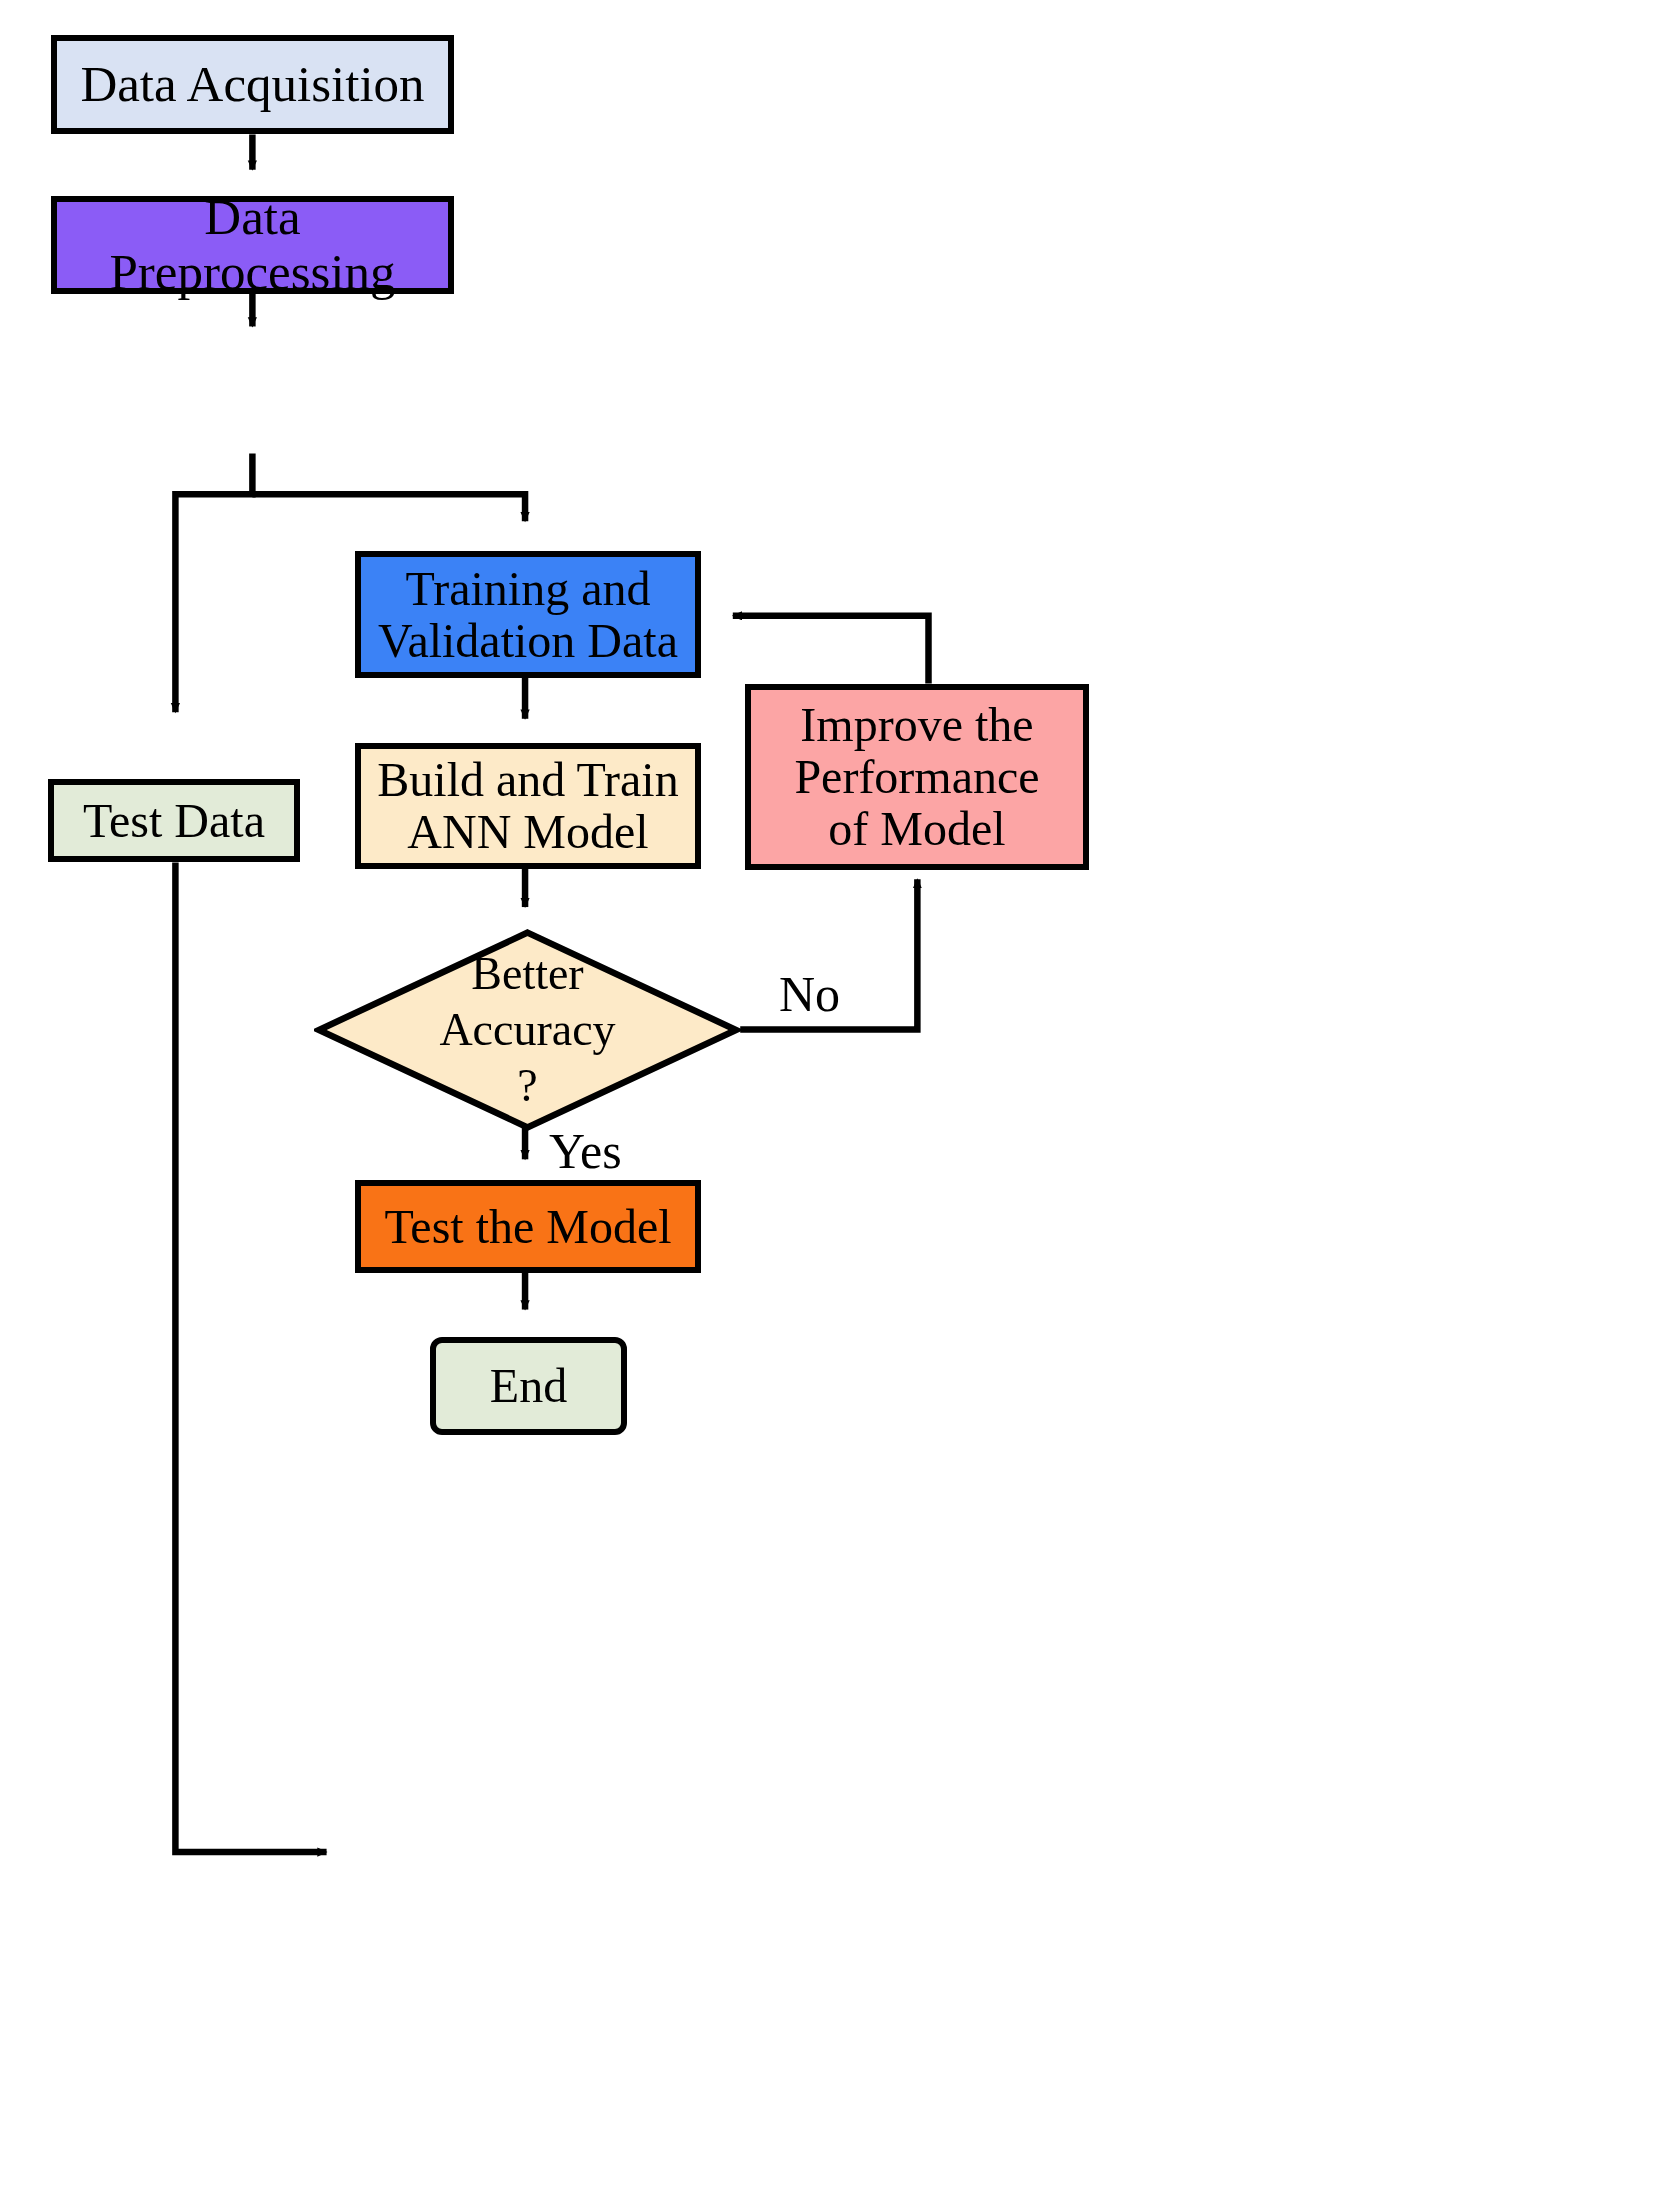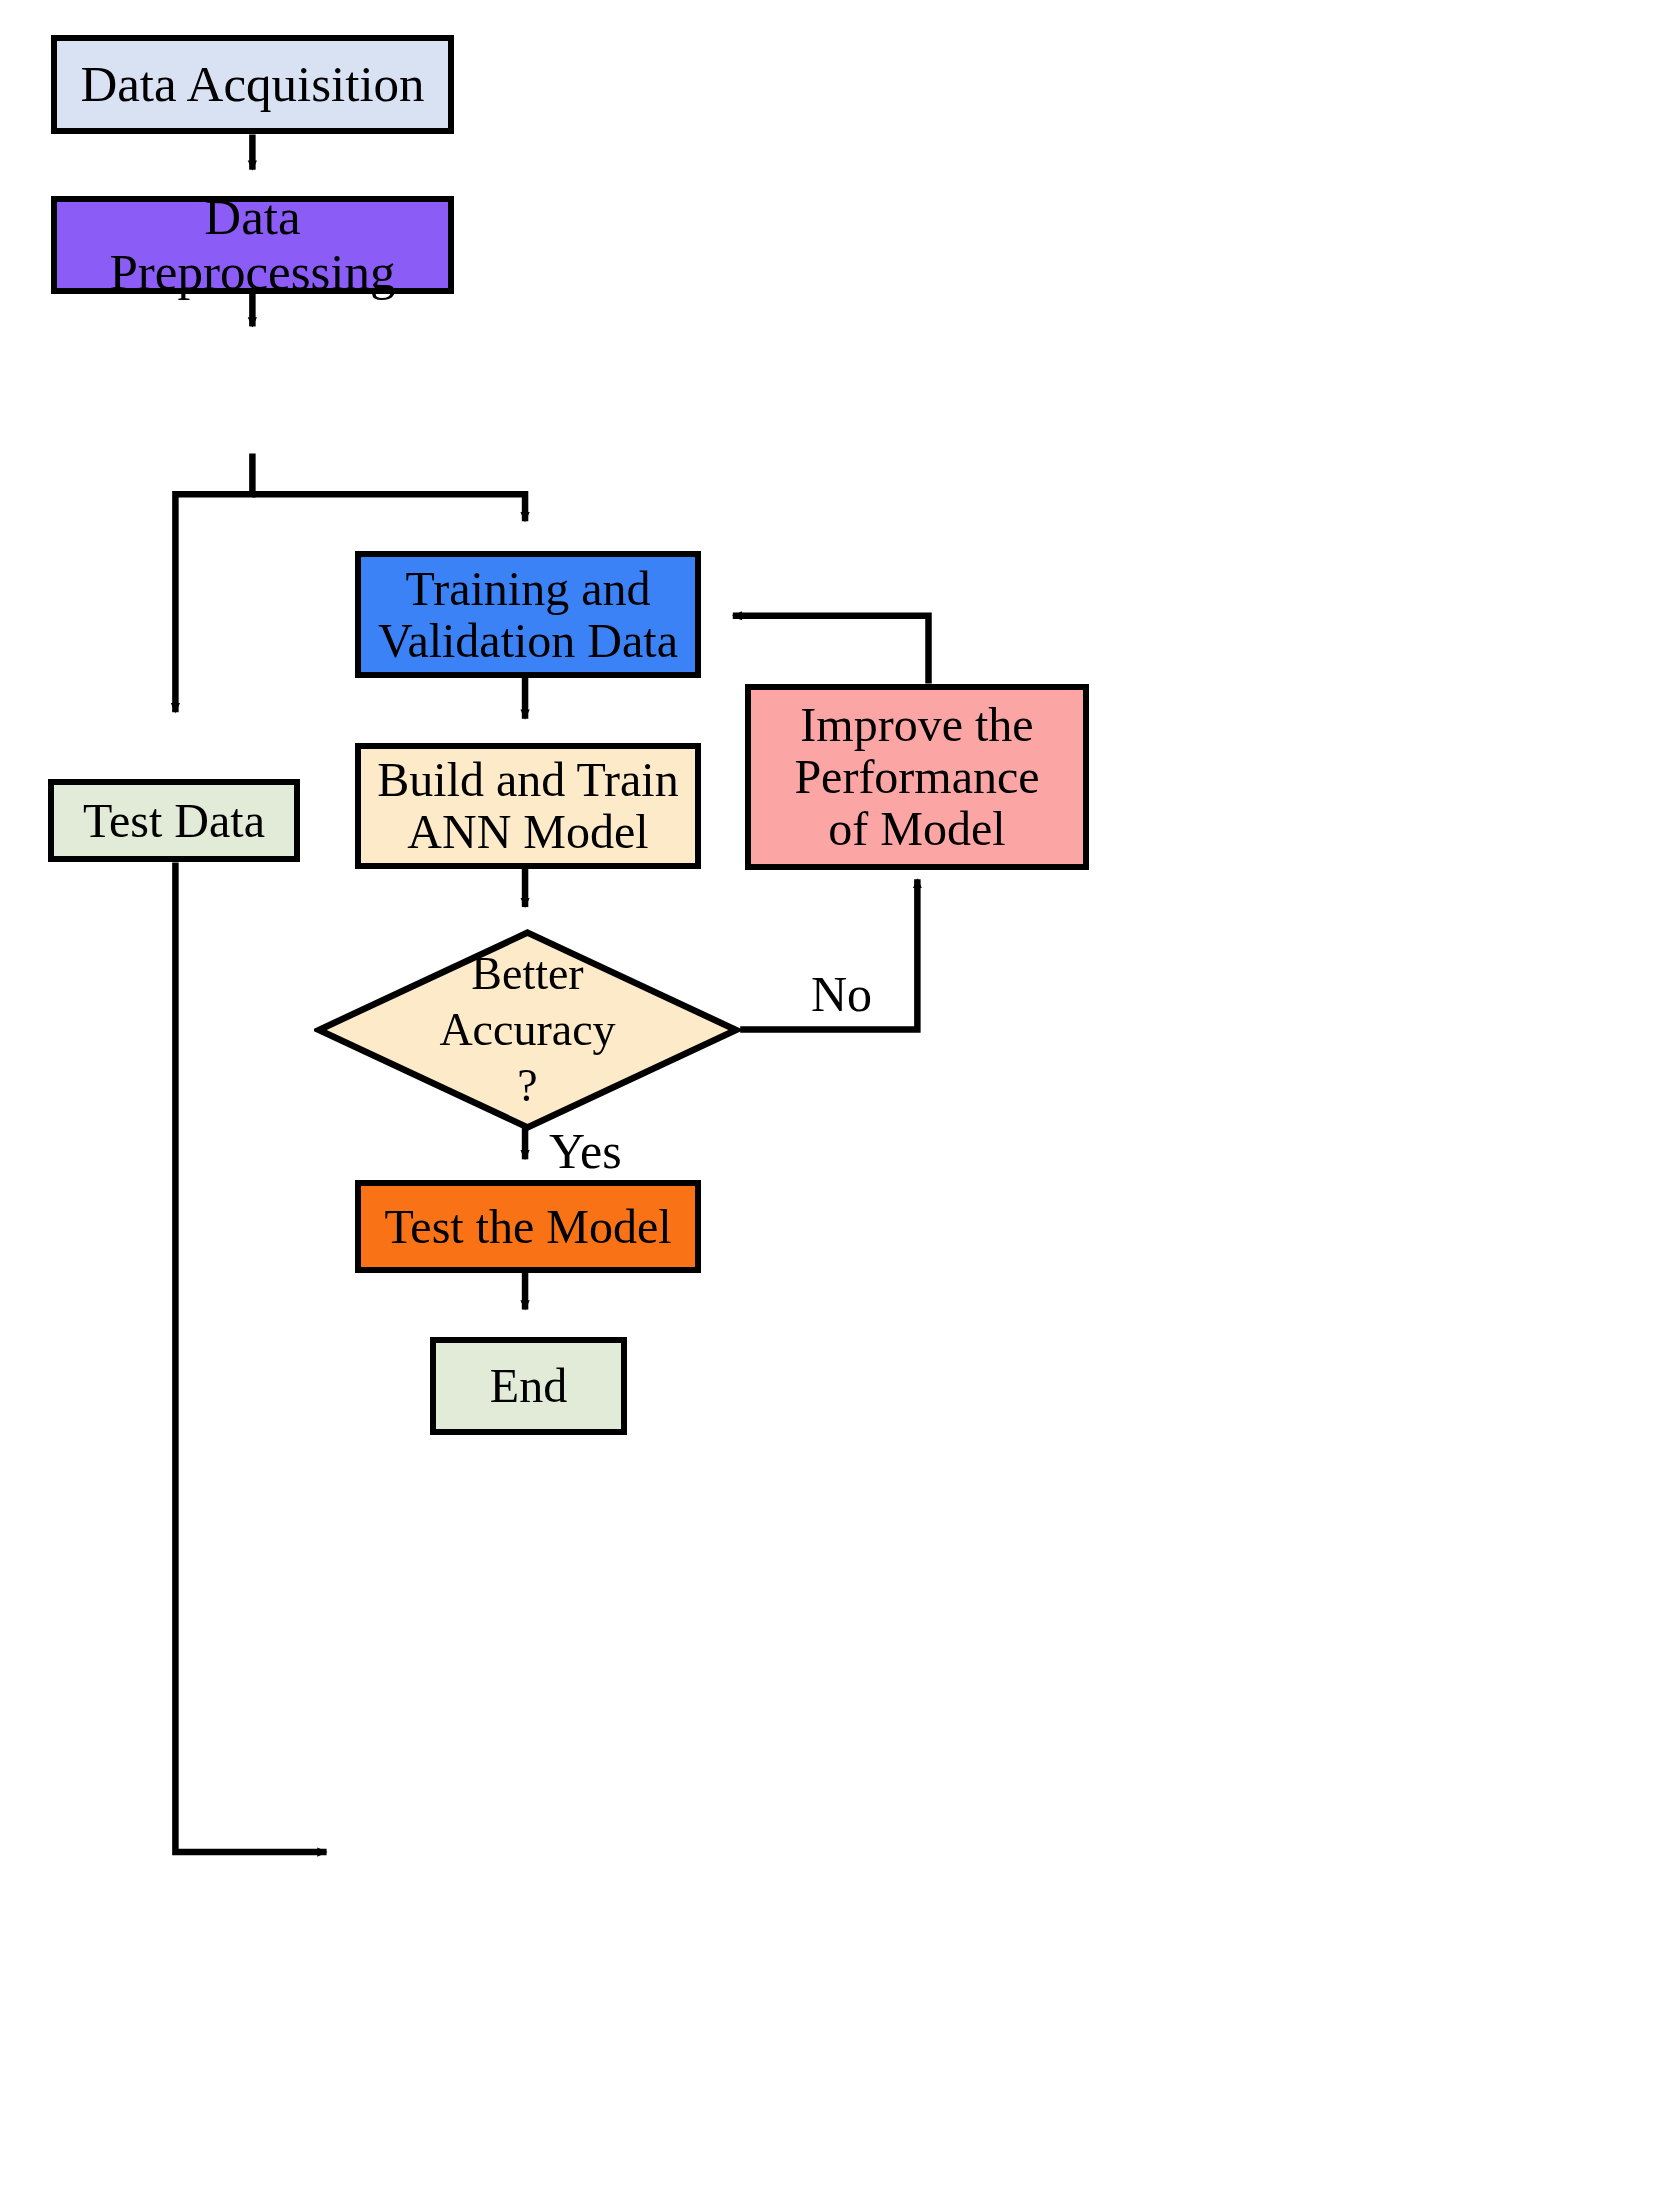--- a/index.html
+++ b/index.html
@@ -143,26 +143,26 @@
 
   <div class="diamond-wrap" style="left:314px; top:928px; width:427px; height:204px;">
     <svg width="427" height="204" viewBox="0 0 460 220" xmlns="http://www.w3.org/2000/svg">
       <polygon points="230,5 455,110 230,215 5,110" fill="#fdeac8" stroke="#000000" stroke-width="7"></polygon>
     </svg>
     <div class="diamond-text" style="font-size:46px;">Better
 Accuracy
 ?</div>
   </div>
 
-  <div class="edge-label" style="left:779px; top:965px; font-size:50px;margin-left:32px;">No</div>
+  <div class="edge-label" style="left:779px; top:965px; font-size:50px;">No</div>
 
   <div class="edge-label" style="left:549px; top:1122px; font-size:50px;">Yes</div>
 
   <div class="node" style="left:355px; top:1180px; width:346px; height:93px; background:#f97316; font-size:48px;">
     <span class="node-label">Test the Model</span>
   </div>
 
-  <div class="node" style="left:430px; top:1337px; width:197px; height:98px; background:#e2ebd8; font-size:48px;">
+  <div class="node" style="left:430px; top:1337px; width:197px; height:98px; background:#e2ebd8; font-size:48px;border-radius:12px;">
     <span class="node-label">End</span>
   </div>
 
 </div>
 
 
 </body></html>

